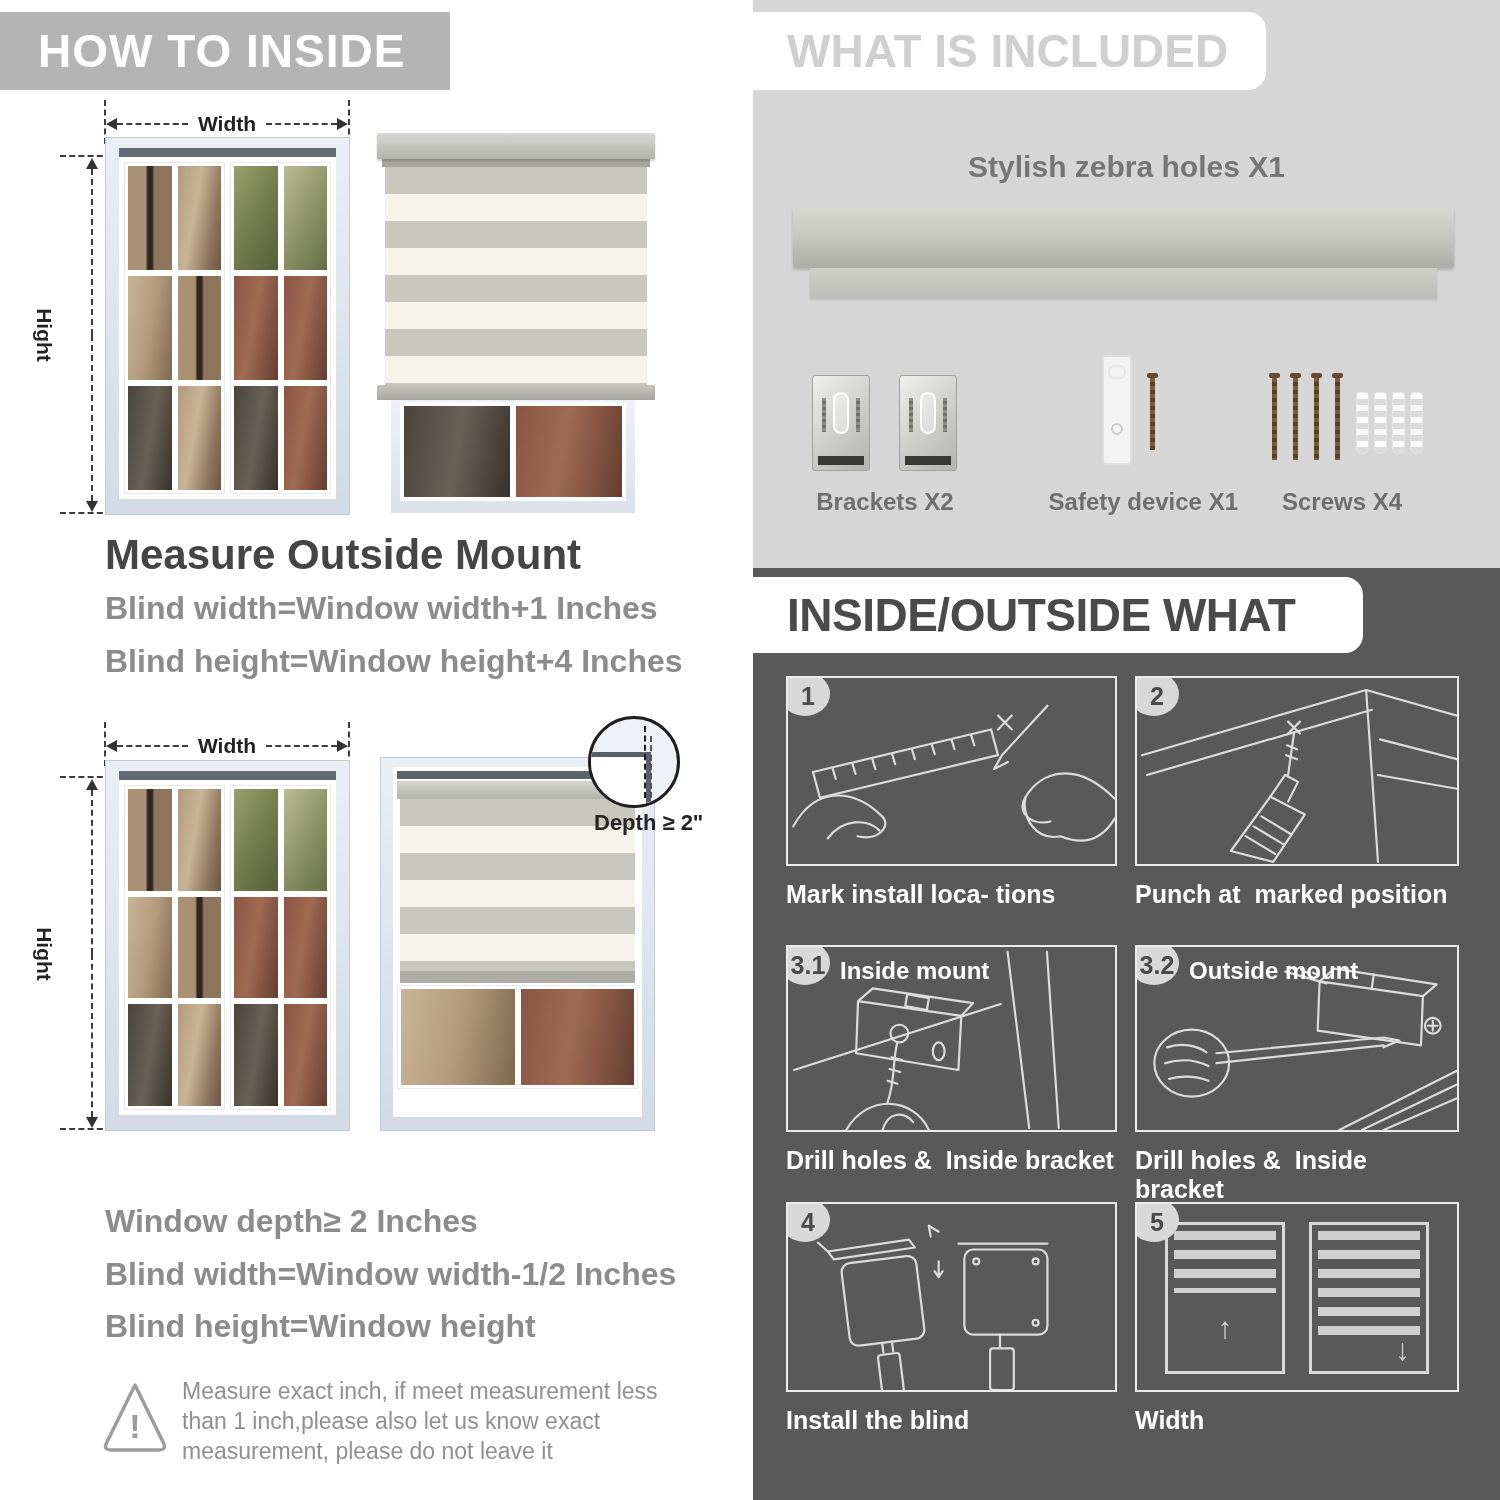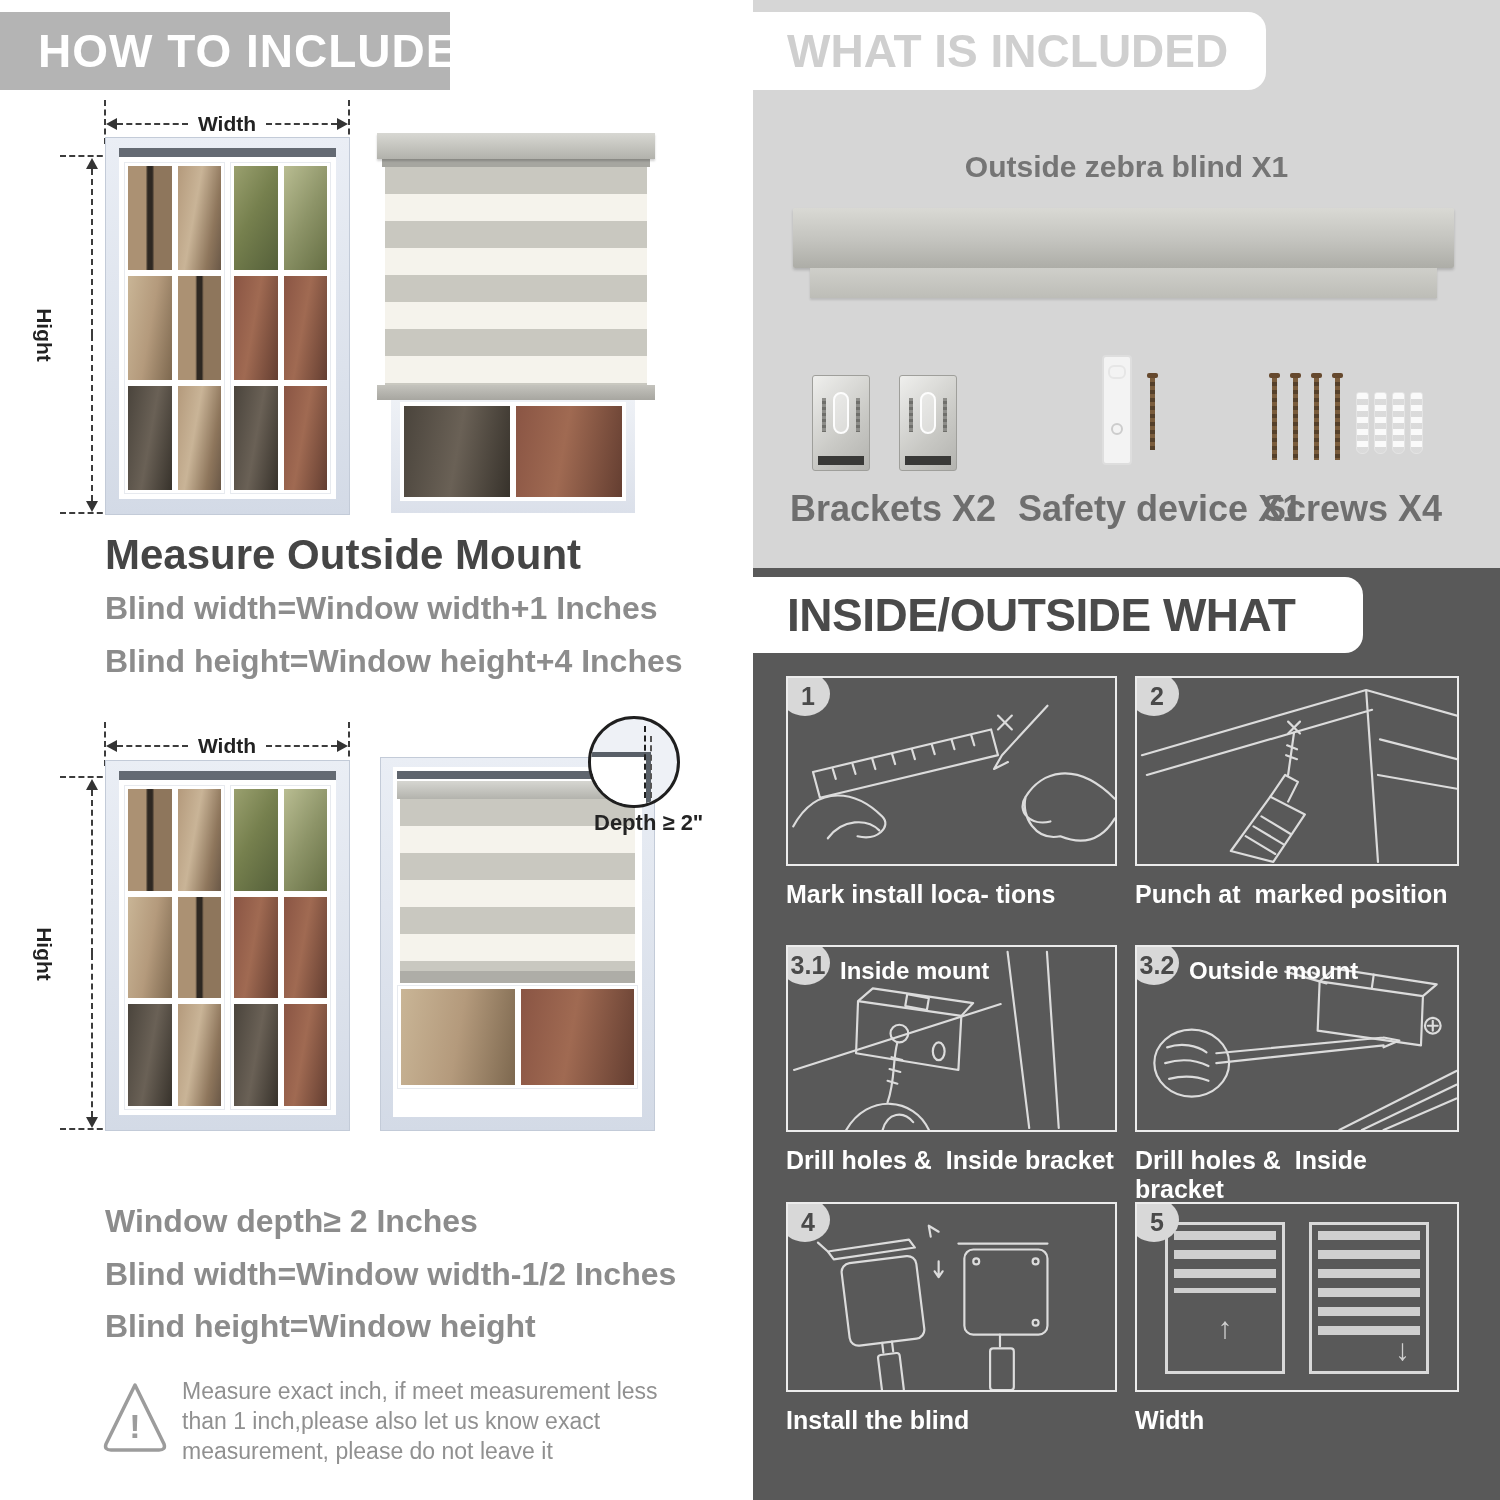--- a/index.html
+++ b/index.html
@@ -82,21 +82,21 @@
   .hdr-box { background:#fff; border-radius:0 18px 18px 0; font-weight:bold; white-space:nowrap; }
   .hdr-included { left:753px; top:12px; width:513px; height:78px; color:#cfcfcf;
                   font-size:46px; line-height:78px; padding-left:34px; }
   .product-label { left:753px; top:150px; width:747px; text-align:center;
                    font-size:30px; font-weight:bold; color:#757575; }
   .rail-main { left:793px; top:208px; width:661px; height:60px; border-radius:2px;
                background:linear-gradient(180deg,#d9d9d4 0%,#c3c3be 55%,#adada7 100%);
                box-shadow:0 2px 3px rgba(0,0,0,.18); }
   .rail-lip  { left:810px; top:268px; width:627px; height:30px;
                background:linear-gradient(180deg,#cfcfca,#bdbdb7); box-shadow:0 2px 2px rgba(0,0,0,.12); }
-  .item-label { font-size:36px; font-weight:bold; color:#6e6e6e; text-align:center; white-space:nowrap; }
+  .item-label { font-size:24px; font-weight:bold; color:#6e6e6e; text-align:center; white-space:nowrap; }
 
   .bracket-icon { width:58px; height:96px; border:1px solid #9f9f9b; border-radius:3px;
                   background:linear-gradient(135deg,#efefed,#c9c9c5 60%,#b3b3af); }
   .bi-slot { position:absolute; left:50%; top:16px; transform:translateX(-50%); width:16px; height:42px;
              border:2px solid #fdfdfd; border-radius:8px; background:rgba(255,255,255,.35); }
   .bi-screw { position:absolute; top:22px; width:4px; height:34px;
               background:repeating-linear-gradient(180deg,#8d8d89 0 3px,#6f6f6b 3px 6px); }
   .bi-base { position:absolute; bottom:5px; left:5px; right:5px; height:9px; background:#393937; }
 
   .safety-icon { width:30px; height:110px; border:2px solid #dedede; border-radius:4px;
@@ -128,21 +128,21 @@
   .mini-blind { position:absolute; border:3px solid #d9d9d9; background:#595959; }
   .mb-stripes { position:absolute; left:6px; right:6px; top:6px;
                 background:repeating-linear-gradient(180deg,#cfcfcf 0 9px,rgba(0,0,0,0) 9px 19px); }
   .mb-arrow { position:absolute; color:#cfcfcf; font-size:30px; font-weight:bold; }
 </style>
 </head>
 <body>
 
 <div id="canvas">
 
-  <div class="abs hdr-left">HOW TO INCLUDED</div>
+  <div class="abs hdr-left">HOW TO INSIDE</div>
 
   <div class="abs vtick" style="left:104px; top:100px; height:44px;"></div>
   <div class="abs vtick" style="left:348px; top:100px; height:44px;"></div>
   <div class="abs h-arrow" style="left:106px; top:112px; width:242px;">
     <div class="ah-l"></div>
       <div class="dash"></div>
     <span class="arrow-label">Width</span>
     <div class="dash"></div>
       <div class="ah-r"></div>
   </div>
@@ -265,21 +265,21 @@
   <svg class="abs" style="left:100px; top:1378px;" width="70" height="80" viewBox="0 0 70 80">
     <path d="M35 7 L64 66 Q66 72 59 72 L11 72 Q4 72 6 66 Z" fill="none" stroke="#9c9c9c" stroke-width="3.5" stroke-linejoin="round"></path>
     <text x="35" y="60" font-size="34" font-weight="bold" fill="#9c9c9c" text-anchor="middle">!</text>
   </svg>
   <div class="abs warn-text" style="left:182px; top:1376px; width:500px;">Measure exact inch, if meet measurement less
 than 1 inch,please also let us know exact
 measurement, please do not leave it</div>
 
   <div class="abs panel-included"></div>
   <div class="abs hdr-box hdr-included">WHAT IS INCLUDED</div>
-  <div class="abs product-label">Outside zebra blind X1</div>
+  <div class="abs product-label">Stylish zebra holes X1</div>
 
   <div class="abs rail-main"></div>
   <div class="abs rail-lip"></div>
 
   <div class="abs bracket-icon" style="left:812px; top:375px;">
     <div class="bi-slot"></div>
     <div class="bi-screw" style="left:9px;"></div>
     <div class="bi-screw" style="right:9px;"></div>
     <div class="bi-base"></div>
   </div>

